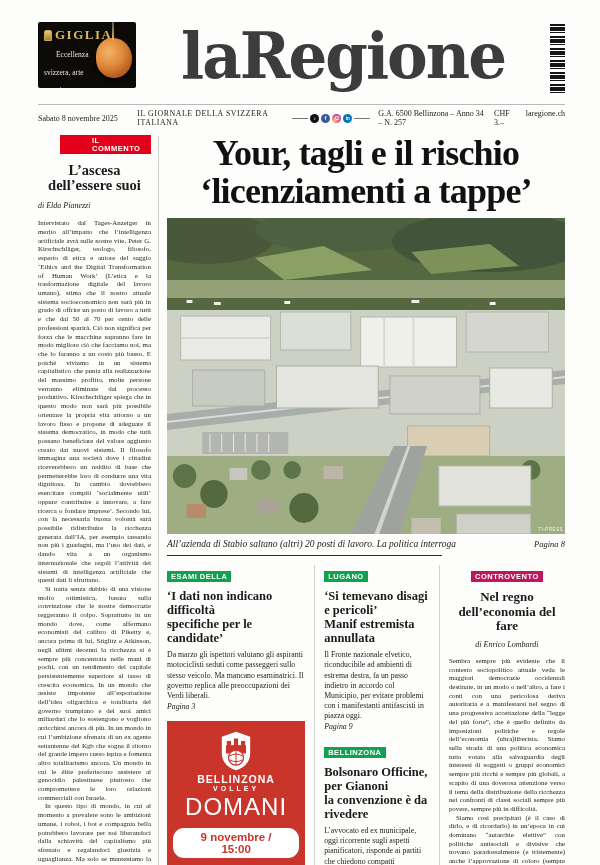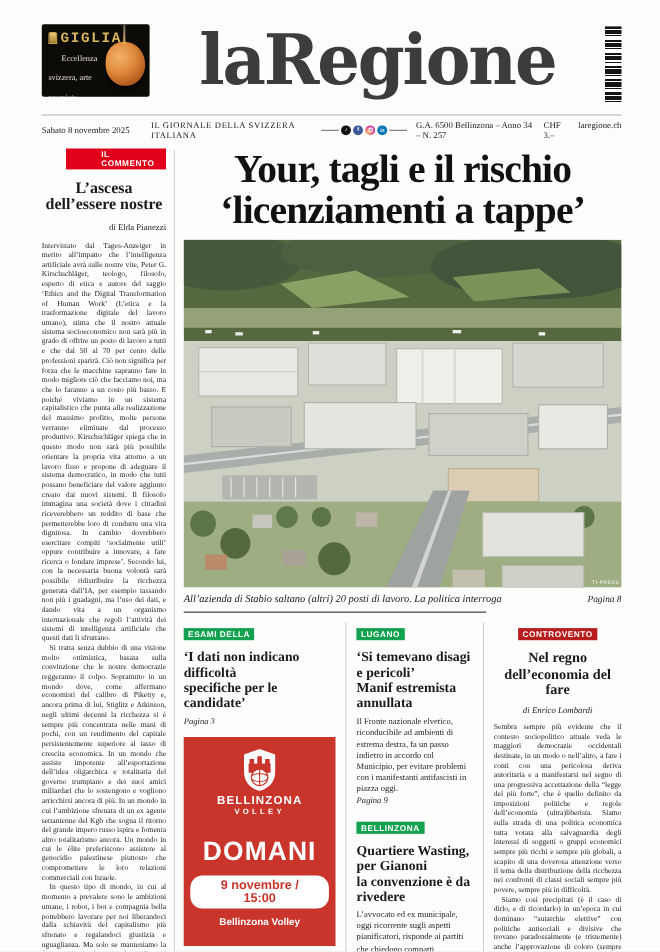--- a/index.html
+++ b/index.html
@@ -11,21 +11,21 @@
     padding:0 35px 0 38px;
   }
   
   .header { position:relative; height:104px; padding-top:22px; display:flex; align-items:flex-start; }
   .ad-giglia {
     position:relative; width:98px; height:66px; background:#0d0b08; border-radius:2px;
     padding:5px 6px; overflow:hidden; flex:0 0 auto; display:block; text-decoration:none;
   }
   .g-row { display:flex; align-items:center; gap:3px; }
   .g-emblem { width:8px; height:11px; border:1px solid #c9a44c; border-radius:2px 2px 0 0; background:linear-gradient(#e7c97e,#a97f2e); }
-  .g-brand { font-family:Liberation Mono, monospace; color:#d9b65e; font-size:13px; letter-spacing:1.5px; font-weight:bold; }
+  .g-brand { font-family:Liberation Serif, serif; color:#d9b65e; font-size:13px; letter-spacing:1.5px; font-weight:bold; }
   .g-tagline { width:52px; height:2px; background:#8a6d2c; margin:2px 0 5px 12px; }
   .g-text { color:#e8e4da; font-size:7.5px; line-height:1.25; white-space:pre-line; width:56px; }
   .g-marron { position:absolute; right:4px; top:16px; width:36px; height:40px;
     background:radial-gradient(circle at 35% 35%, #f2b36a 0%, #e08a3c 40%, #b35a1d 75%, #7a3a12 100%);
     border-radius:46% 54% 50% 50%; box-shadow:0 3px 4px rgba(0,0,0,.8); }
   .g-marron::before { content:""; position:absolute; left:16px; top:-16px; width:1.5px; height:18px; background:linear-gradient(#555,#e8b15e); }
   .masthead {
     flex:1; text-align:center; font-family:"DejaVu Serif","Liberation Serif",serif;
     font-weight:bold; font-size:61px; letter-spacing:-2px; color:#3c3c3c;
     line-height:76px; transform:scaleY(1.04); margin-top:-4px;
@@ -49,24 +49,24 @@
   .m-site { text-decoration:none; color:#222; }
   
   .content { display:flex; align-items:stretch; height:735px; }
   .vr { width:1px; background:#cfcfcc; margin:4px 8px 0 7px; }
   
   .commento { width:113px; flex:0 0 auto; padding-top:3px; overflow:hidden; }
   .tag { display:inline-block; font-family:"Liberation Sans","DejaVu Sans",sans-serif; font-weight:bold;
          font-size:7.5px; letter-spacing:.5px; color:#fff; padding:2px 4px 1.5px; line-height:1; }
   .tag-red { background:#e2001a; }
   .tag-green { background:#12a14e; }
-  .tag-blue { background:#b91c1c; }
+  .tag-blue { background:#be185d; }
   .commento .tag { margin-left:22px;padding-left:32px; }
   .c-title { font-size:14.5px; line-height:1.1; text-align:center; font-weight:bold; white-space:pre-line; margin:8px 0 7px; }
-  .c-byline { font-size:8px; text-align:right; margin-bottom:9px; }
+  .c-byline { font-style:italic; font-size:8px; text-align:left; margin-bottom:9px; }
   .c-body { font-size:6.9px; line-height:8.7px; text-align:justify; color:#1e1e1e; }
   .c-body + .c-body { text-indent:7px; }
   
   .main { flex:1; padding-top:0; min-width:0; }
   .headline { font-size:36px; line-height:1.06; font-weight:bold; text-align:center;
               letter-spacing:-.8px; white-space:pre-line; color:#111; margin:2px 0 8px; cursor:pointer; }
   .photo { position:relative; width:100%; height:316px; overflow:hidden; background:#c9cec2; }
   .photo svg { display:block; width:100%; height:100%; }
   .credit { position:absolute; right:2px; bottom:2px; font-family:"Liberation Sans",sans-serif;
             font-size:4.5px; color:#f4f4f4; letter-spacing:.5px; }
@@ -86,21 +86,21 @@
   .cv-title { font-size:13px; line-height:1.12; font-weight:bold; white-space:pre-line; text-align:center; margin:7px 0 6px; }
   .cv-byline { font-style:italic; font-size:8px; margin-bottom:8px; }
   .cv-body { font-size:6.9px; line-height:8.7px; text-align:justify; }
   .cv-body + .cv-body { text-indent:7px; }
   
   .ad-volley { display:block; margin-top:8px; background:#c9352b; color:#fff; text-align:center;
                font-family:"Liberation Sans","DejaVu Sans",sans-serif; padding:10px 6px; height:190px; text-decoration:none; }
   .v-logo { width:34px; height:40px; margin:0 auto 3px; display:block; }
   .v-club { font-size:10.5px; font-weight:bold; letter-spacing:1px; line-height:1.1; }
   .v-club .v-sub { display:block; font-size:7px; letter-spacing:3px; }
-  .v-big { font-size:24px; font-weight:bold; letter-spacing:1px; margin:18px 0 7px; }
+  .v-big { font-size:24px; font-weight:normal; letter-spacing:1px; margin:0 0 7px; }
   .v-pill { display:inline-block; background:#fff; color:#c9352b; font-weight:bold; font-size:11.5px;
             padding:3px 18px; border-radius:11px; margin-bottom:7px; }
   .v-match { font-size:9px; font-weight:bold; line-height:1.25; }
 </style>
 </head>
 <body>
 
 <div class="page">
 
   <header class="header">
@@ -143,21 +143,21 @@
       <span>CHF 3.–</span>
       <a class="m-site">laregione.ch</a>
     </span>
   </div>
 
   <div class="content">
 
     <aside class="commento">
       <span class="tag tag-red">IL COMMENTO</span>
       <h2 class="c-title">L’ascesa
-dell’essere nostre</h2>
+dell’essere suoi</h2>
       <div class="c-byline">di Elda Pianezzi</div>
       <p class="c-body">Intervistato dal Tages-Anzeiger in merito all’impatto che l’intelligenza artificiale avrà sulle nostre vite, Peter G. Kirschschläger, teologo, filosofo, esperto di etica e autore del saggio ‘Ethics and the Digital Transformation of Human Work’ (L’etica e la trasformazione digitale del lavoro umano), stima che il nostro attuale sistema socioeconomico non sarà più in grado di offrire un posto di lavoro a tutti e che dal 50 al 70 per cento delle professioni sparirà. Ciò non significa per forza che le macchine sapranno fare in modo migliore ciò che facciamo noi, ma che lo faranno a un costo più basso. E poiché viviamo in un sistema capitalistico che punta alla realizzazione del massimo profitto, molte persone verranno eliminate dal processo produttivo. Kirschschläger spiega che in questo modo non sarà più possibile orientare la propria vita attorno a un lavoro fisso e propone di adeguare il sistema democratico, in modo che tutti possano beneficiare del valore aggiunto creato dai nuovi sistemi. Il filosofo immagina una società dove i cittadini riceverebbero un reddito di base che permetterebbe loro di condurre una vita dignitosa. In cambio dovrebbero esercitare compiti ‘socialmente utili’ oppure contribuire a innovare, a fare ricerca o fondare imprese’. Secondo lui, con la necessaria buona volontà sarà possibile ridistribuire la ricchezza generata dall’IA, per esempio tassando non più i guadagni, ma l’uso dei dati, e dando vita a un organismo internazionale che regoli l’attività dei sistemi di intelligenza artificiale che questi dati li sfruttano.</p>
       <p class="c-body">Si tratta senza dubbio di una visione molto ottimistica, basata sulla convinzione che le nostre democrazie reggeranno il colpo. Soprattutto in un mondo dove, come affermano economisti del calibro di Piketty e, ancora prima di lui, Stiglitz e Atkinson, negli ultimi decenni la ricchezza si è sempre più concentrata nelle mani di pochi, con un rendimento del capitale persistentemente superiore al tasso di crescita economica. In un mondo che assiste impotente all’esportazione dell’idea oligarchica e totalitaria del governo trumpiano e dei suoi amici miliardari che lo sostengono e vogliono arricchirsi ancora di più. In un mondo in cui l’ambizione sfrenata di un ex agente settantenne del Kgb che sogna il ritorno del grande impero russo ispira e fomenta altro totalitarismo ancora. Un mondo in cui le élite preferiscono assistere al genocidio palestinese piuttosto che compromettere le loro relazioni commerciali con Israele.</p>
       <p class="c-body">In questo tipo di mondo, in cui al momento a prevalere sono le ambizioni umane, i robot, i bot e compagnia bella potrebbero lavorare per noi liberandoci dalla schiavitù del capitalismo più sfrenato e regalandoci giustizia e uguaglianza. Ma solo se manteniamo la democrazia in buona salute. Esempi illuminanti ci giungono dal Brasile, dove Bolsonaro è stato condannato a 27 anni di carcere per vari reati, tra cui il tentativo di colpo di Stato, e anche dalla Francia, dove Sarkozy è stato condannato a 5 anni per corruzione. Come afferma l’olandese Rutger Bregman nel saggio ‘Moral Ambition: Stop Wasting Your Talent and Start Making a Difference’ (Ambizione morale: smetti di sprecare il tuo talento e inizia a fare la differenza) con l’aiuto dell’IA potremmo mollare i nostri lavori “del cavolo” e impegnarci in attività che ci soddisfino, ci realizzino e rendano il mondo di cui si parlava prima un posto migliore.</p>
     </aside>
 
     <div class="vr"></div>
 
     <main class="main">
       <h1 class="headline">Your, tagli e il rischio
@@ -238,20 +238,21 @@
         <span class="cap-page">Pagina 8</span>
       </div>
       <div class="cap-rule"></div>
 
       <div class="grid">
 
         <section class="col col1">
           <span class="tag tag-green">ESAMI DELLA</span>
           <h3 class="t-title">‘I dati non indicano difficoltà
 specifiche per le candidate’</h3>
+          <p class="t-body">Da marzo gli ispettori valutano gli aspiranti motociclisti seduti come passeggeri sullo stesso veicolo. Ma mancano esaminatrici. Il governo replica alle preoccupazioni dei Verdi liberali.</p>
           <em class="t-page">Pagina 3</em>
 
           <a class="ad-volley">
             <svg class="v-logo" viewBox="0 0 40 48">
               <path d="M20 1 L37 7 V26 C37 38 29 44.5 20 47 C11 44.5 3 38 3 26 V7 Z" fill="#ffffff"></path>
               <rect x="9" y="12" width="5" height="6" fill="#c9352b"></rect>
               <rect x="17.5" y="9" width="5" height="9" fill="#c9352b"></rect>
               <rect x="26" y="12" width="5" height="6" fill="#c9352b"></rect>
               <rect x="8" y="17" width="24" height="10" fill="#c9352b"></rect>
               <circle cx="20" cy="32" r="9" fill="#ffffff" stroke="#c9352b" stroke-width="1.4"></circle>
@@ -273,21 +274,21 @@
         </section>
 
         <section class="col col2">
           <span class="tag tag-green">LUGANO</span>
           <h3 class="t-title">‘Si temevano disagi e pericoli’
 Manif estremista annullata</h3>
           <p class="t-body">Il Fronte nazionale elvetico, riconducibile ad ambienti di estrema destra, fa un passo indietro in accordo col Municipio, per evitare problemi con i manifestanti antifascisti in piazza oggi.</p>
           <em class="t-page">Pagina 9</em>
 
           <span class="tag tag-green">BELLINZONA</span>
-          <h3 class="t-title">Quartiere Wasting, per Gianoni
+          <h3 class="t-title">Bolsonaro Officine, per Gianoni
 la convenzione è da rivedere</h3>
           <p class="t-body">L’avvocato ed ex municipale, oggi ricorrente sugli aspetti pianificatori, risponde ai partiti che chiedono compatti all’Esecutivo di correggere il tiro con urgenza dopo la sentenza del Tram.</p>
           
 
           
           
           
           
         </section>
 

